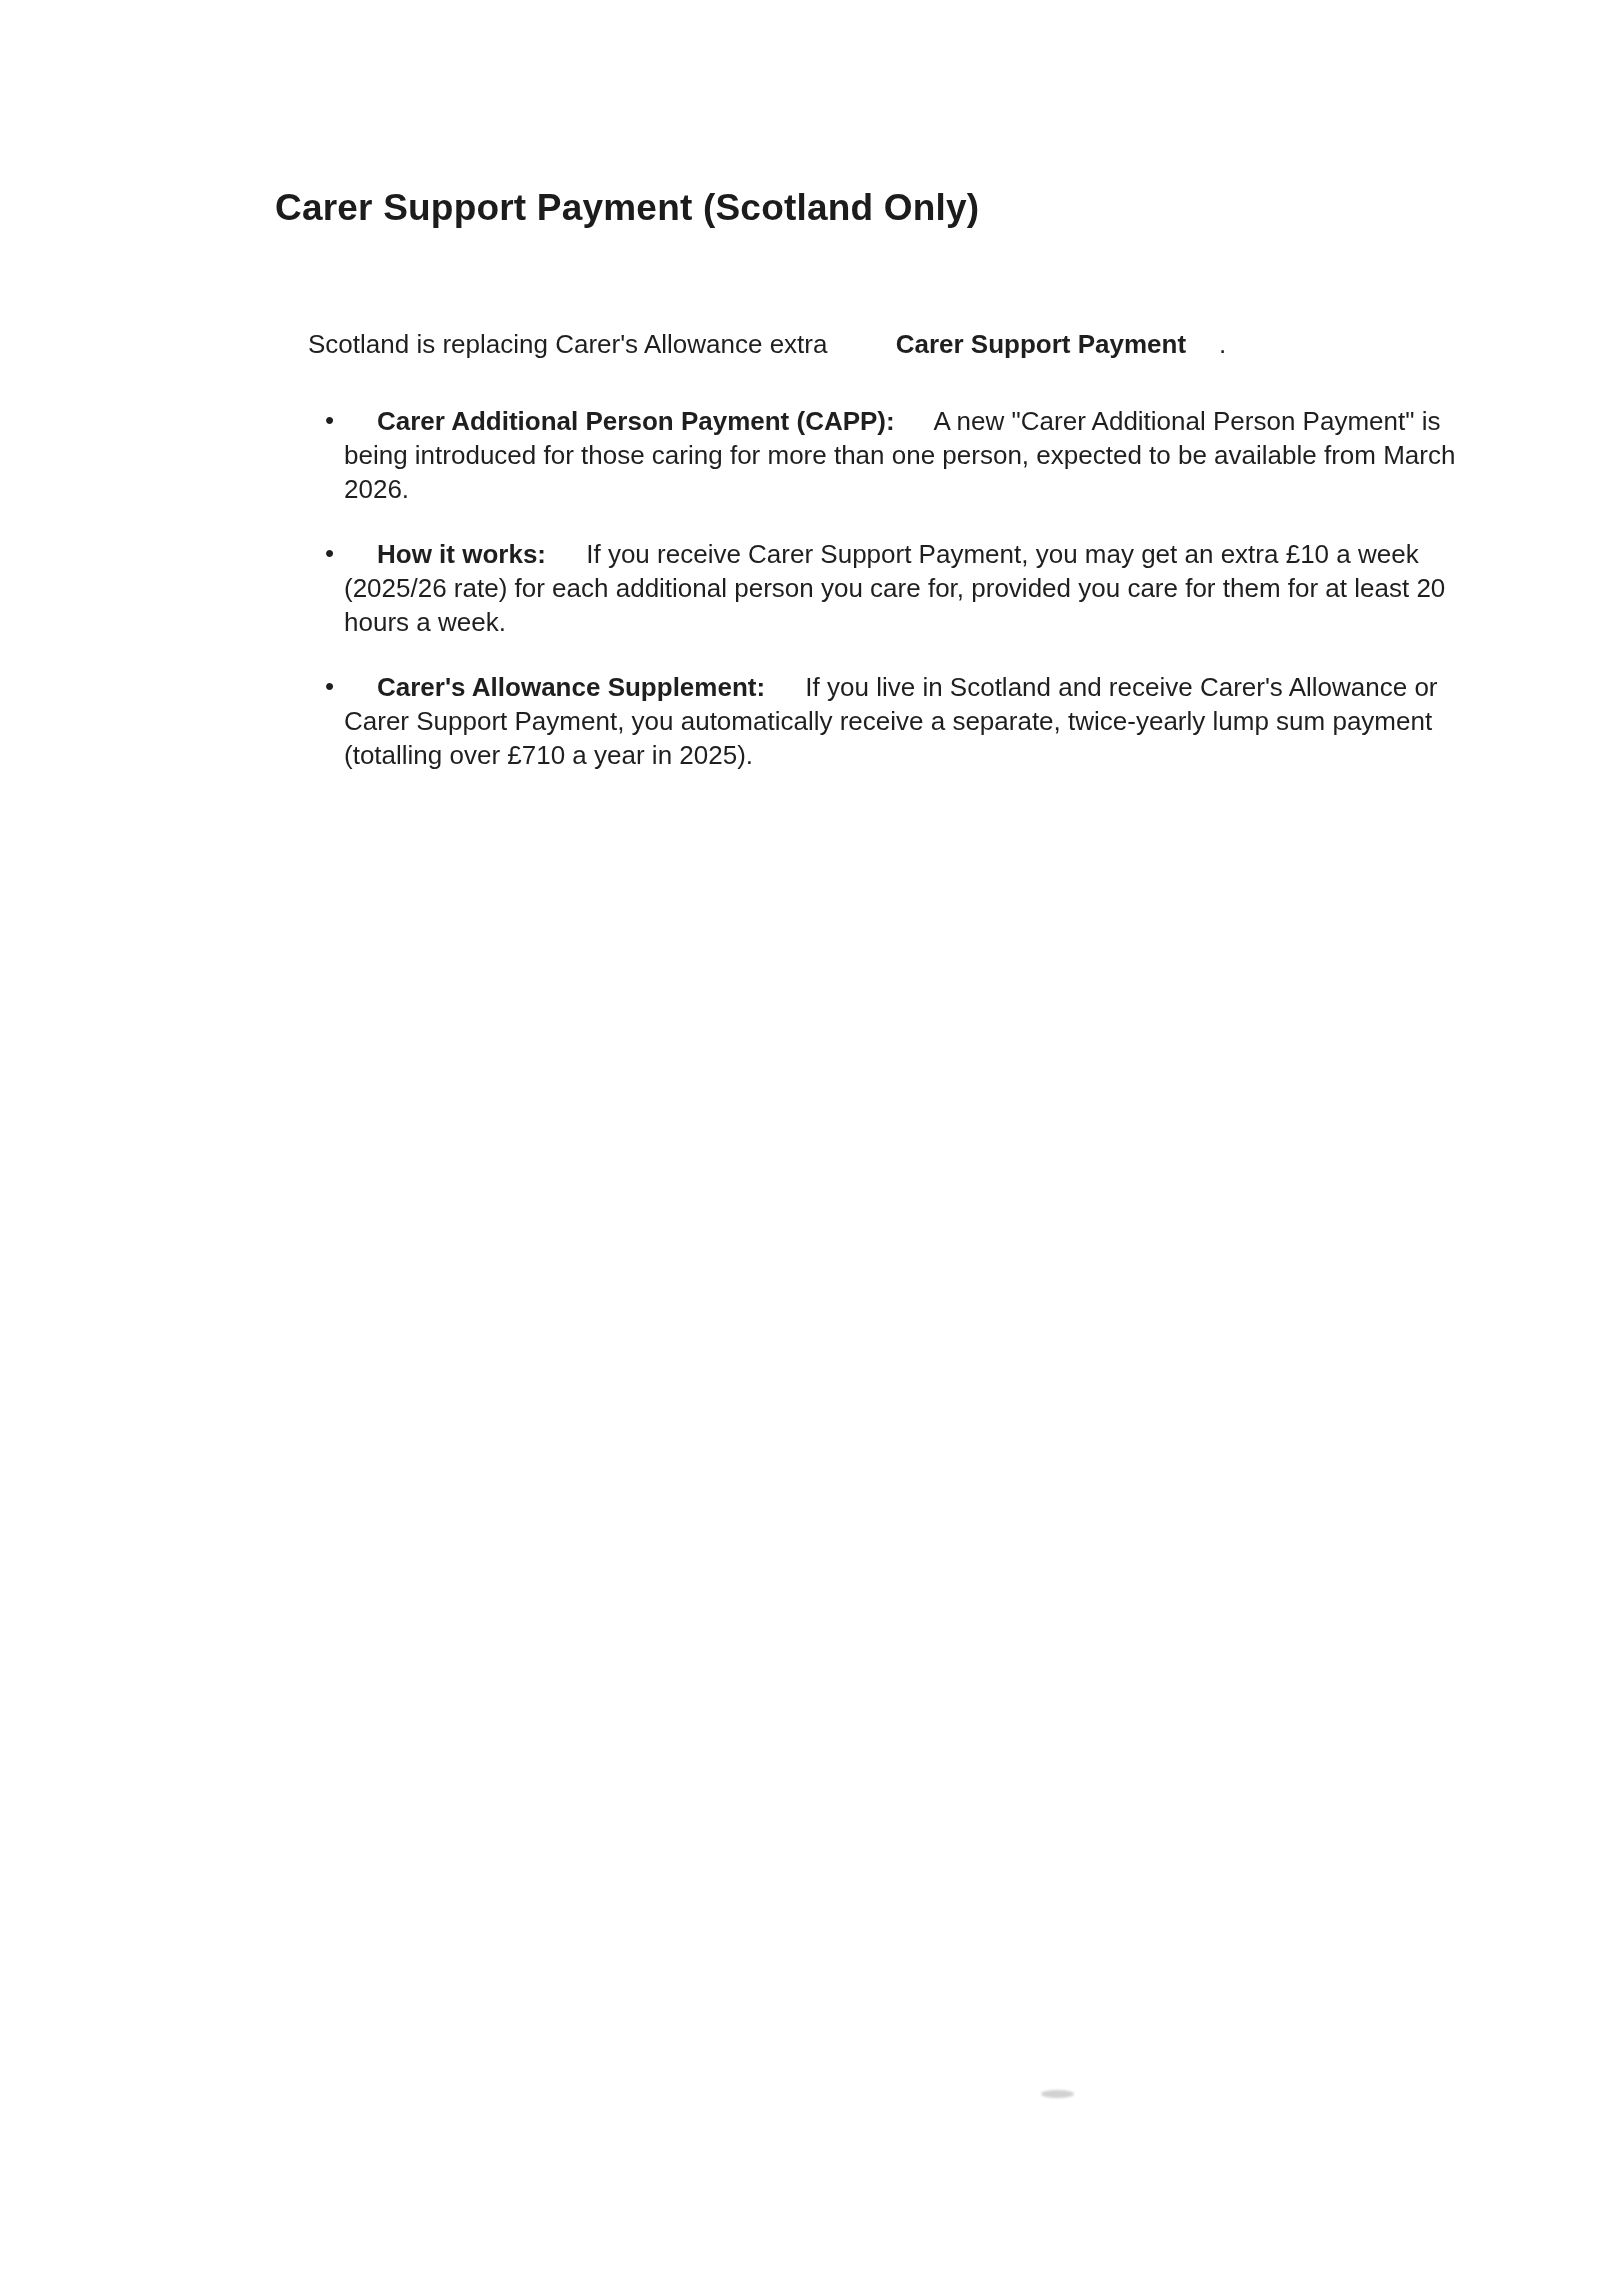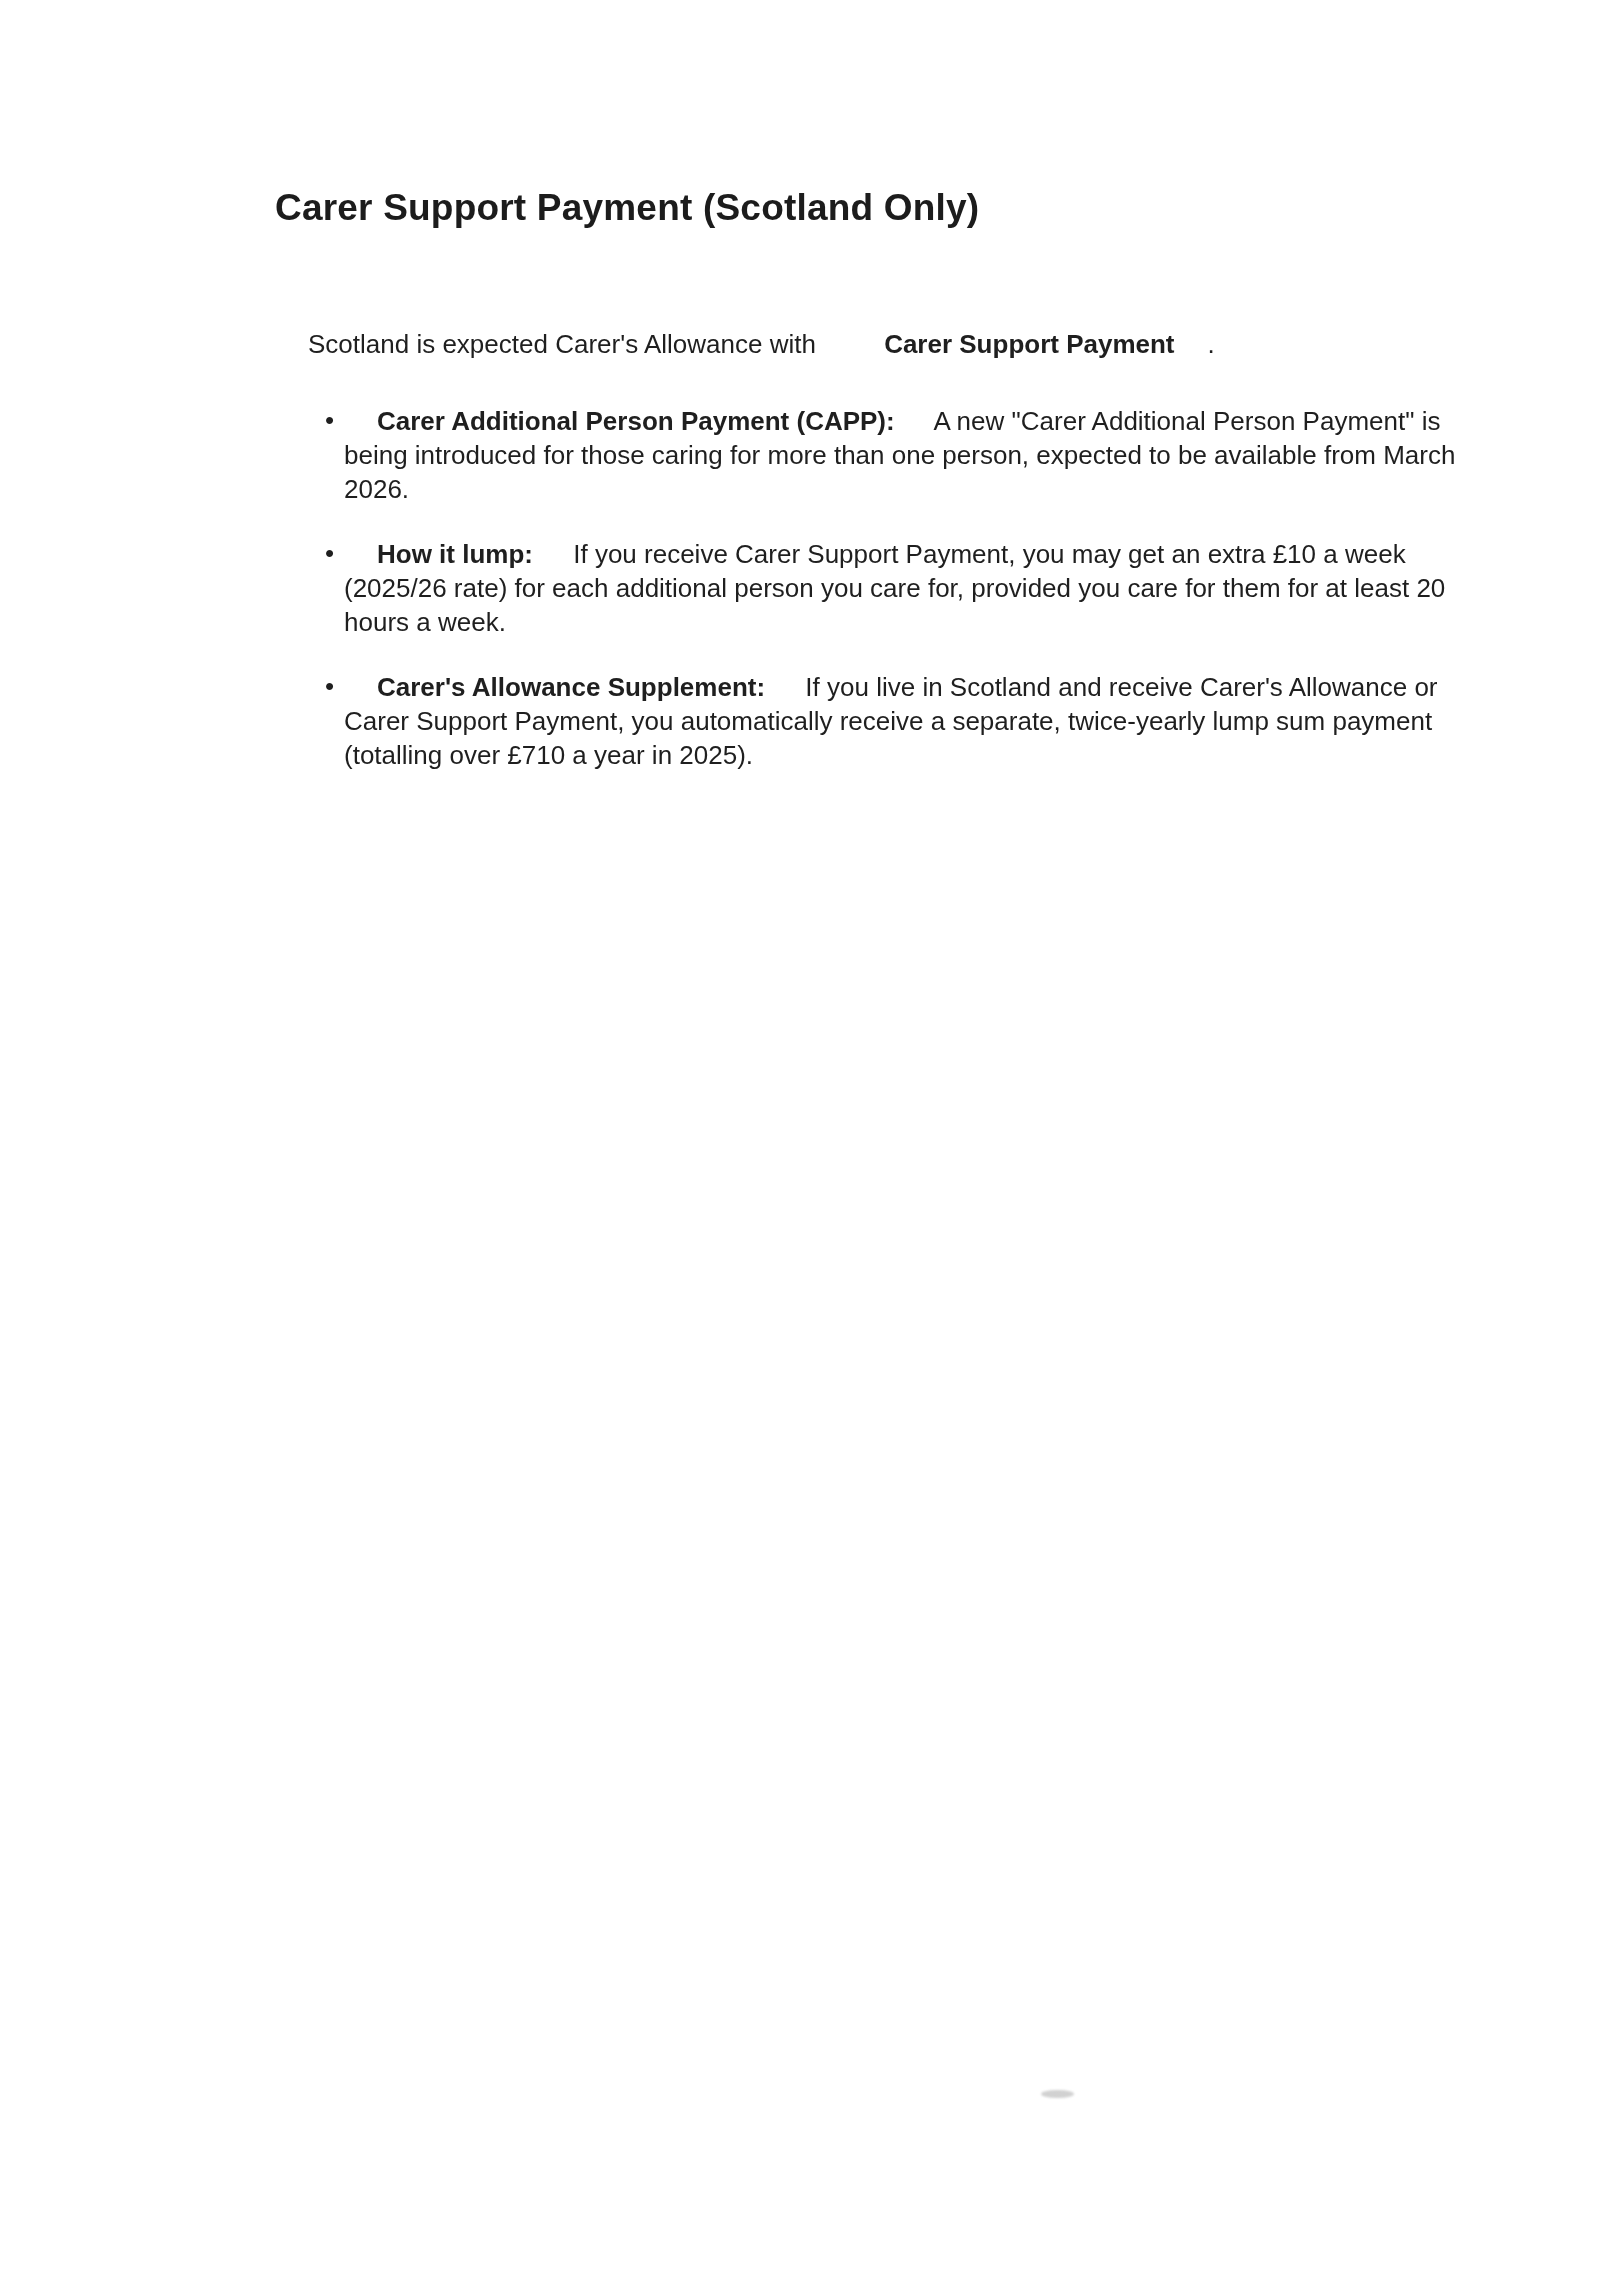--- a/index.html
+++ b/index.html
@@ -74,30 +74,30 @@
   }
 </style>
 </head>
 <body>
 
 <div class="doc-page">
   <div class="content">
 
     <h1 class="doc-title">Carer Support Payment (Scotland Only)</h1>
 
-    <p class="intro"><span>Scotland is expected Carer's Allowance with </span><b>Carer Support Payment</b><span>.</span></p>
+    <p class="intro"><span>Scotland is replacing Carer's Allowance extra </span><b>Carer Support Payment</b><span>.</span></p>
 
     <ul class="bullet-list">
 
       <li>
         <span class="bullet-marker">•</span><span class="item-label">Carer Additional Person Payment (CAPP):</span><span> A new "Carer Additional Person Payment" is being introduced for those caring for more than one person, expected to be available from March 2026.</span>
       </li>
 
       <li>
-        <span class="bullet-marker">•</span><span class="item-label">How it lump:</span><span> If you receive Carer Support Payment, you may get an extra £10 a week (2025/26 rate) for each additional person you care for, provided you care for them for at least 20 hours a week.</span>
+        <span class="bullet-marker">•</span><span class="item-label">How it works:</span><span> If you receive Carer Support Payment, you may get an extra £10 a week (2025/26 rate) for each additional person you care for, provided you care for them for at least 20 hours a week.</span>
       </li>
 
       <li>
         <span class="bullet-marker">•</span><span class="item-label">Carer's Allowance Supplement:</span><span> If you live in Scotland and receive Carer's Allowance or Carer Support Payment, you automatically receive a separate, twice-yearly lump sum payment (totalling over £710 a year in 2025).</span>
       </li>
 
     </ul>
   </div>
 
   <div class="scan-speck"></div>

